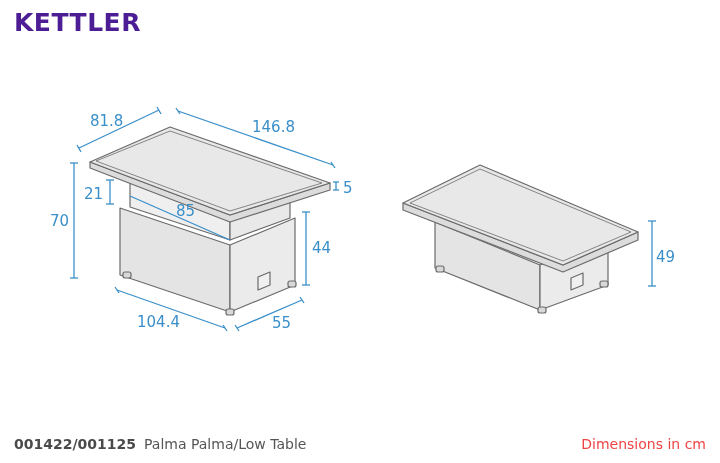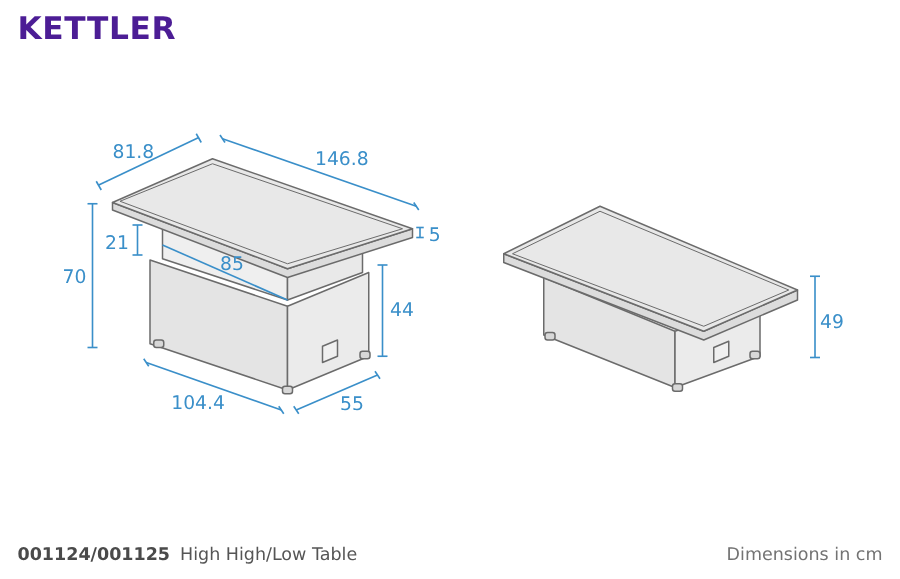--- a/index.html
+++ b/index.html
@@ -2,21 +2,21 @@
 <html><head>
 <meta charset="utf-8">
 <style>
   html,body{margin:0;padding:0;background:#fff;}
   body{width:720px;height:463px;position:relative;overflow:hidden;font-family:"Liberation Sans",sans-serif;}
   .logo{position:absolute;left:14px;top:8px;font-family:"DejaVu Sans",sans-serif;font-weight:bold;font-size:25px;letter-spacing:0.5px;color:#4c1d95;}
   svg.diagram{position:absolute;left:0;top:0;}
   .dim{font-family:"DejaVu Sans",sans-serif;font-size:15px;fill:#3a8fc9;}
   .footer-left{position:absolute;left:14px;top:436px;font-family:"DejaVu Sans",sans-serif;font-size:14px;color:#555;}
   .footer-left .code{font-weight:bold;color:#4a4a4a;margin-right:8px;}
-  .footer-right{position:absolute;right:14px;top:436px;font-family:"DejaVu Sans",sans-serif;font-size:14px;color:#737373;}
+  .footer-right{position:absolute;right:14px;top:436px;font-family:"DejaVu Sans",sans-serif;font-size:14px;color:#ef4444;}
 </style>
 </head>
 <body>
 
 <div class="logo">KETTLER</div>
 
 <svg class="diagram" width="720" height="463" viewBox="0 0 720 463">
 
   <g stroke="#6b6b6b" stroke-width="1.2" fill="#e6e6e6" stroke-linejoin="round">
 
@@ -90,15 +90,15 @@
   </g>
   <g stroke="#3a8fc9" stroke-width="1.3">
     <line x1="652" y1="221" x2="652" y2="286"></line>
       <line x1="648" y1="221" x2="656" y2="221"></line>
       <line x1="648" y1="286" x2="656" y2="286"></line>
   </g>
   <text class="dim" x="656" y="262">49</text>
 </svg>
 
 <div class="footer-left">
-  <span class="code">001124/001125</span><span>High High/Low Table</span>
+  <span class="code">001422/001125</span><span>Palma Palma/Low Table</span>
 </div>
 <div class="footer-right">Dimensions in cm</div>
 
 </body></html>

